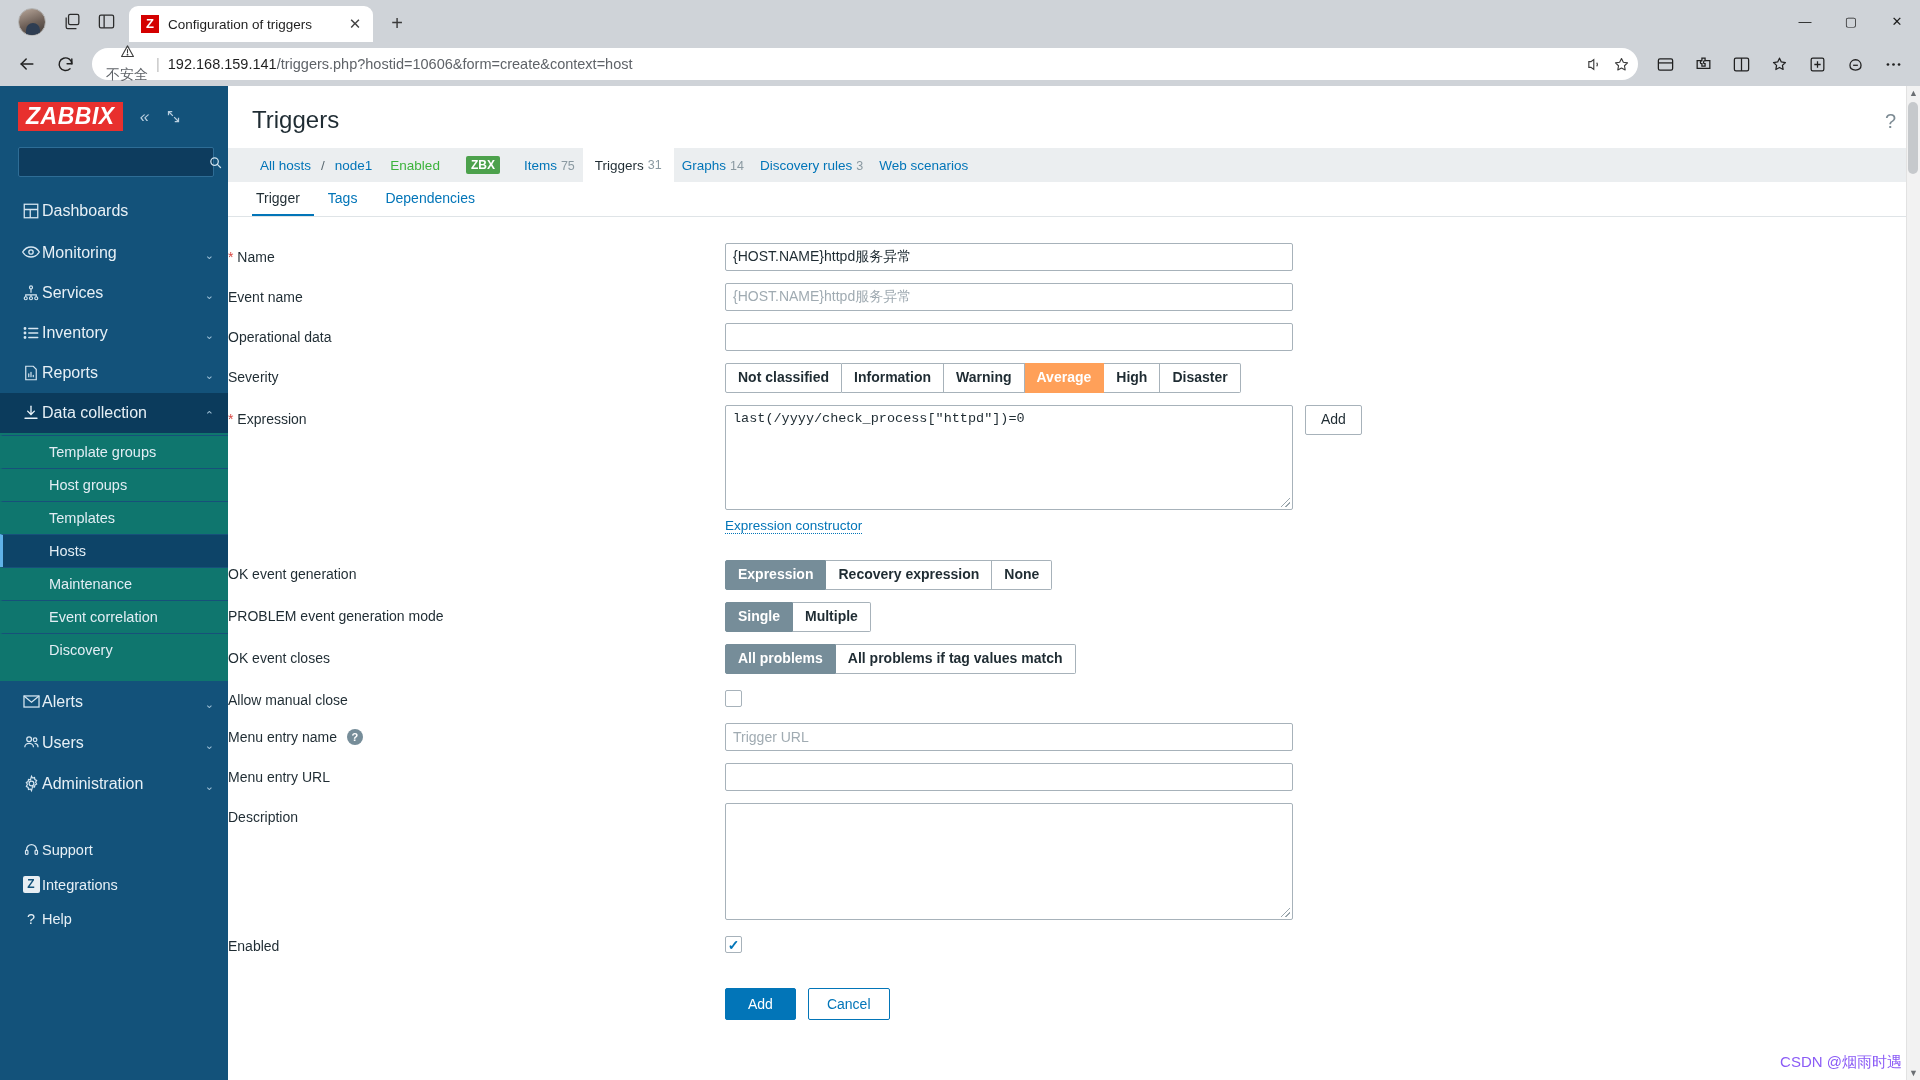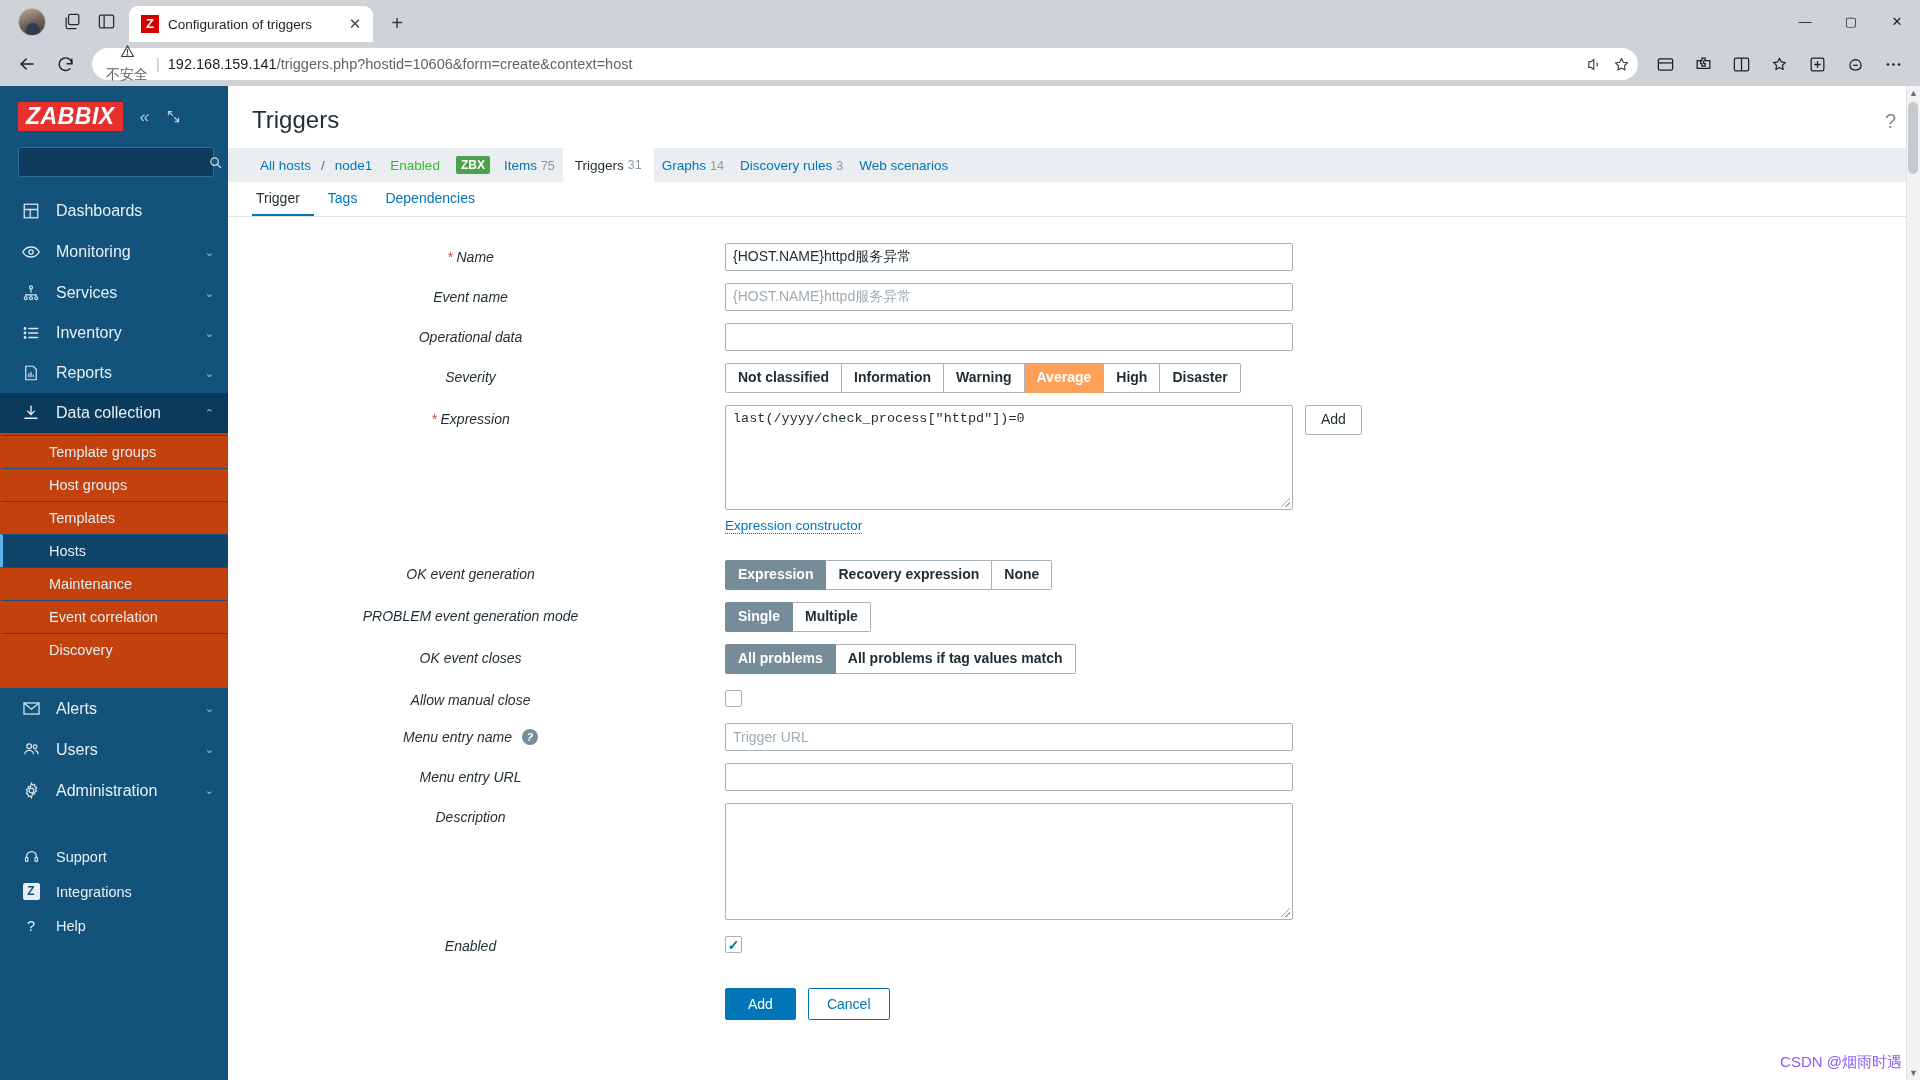--- a/index.html
+++ b/index.html
@@ -99,29 +99,29 @@
     padding: 0 9px; border-radius: 2px;
   }
   .sb-search input {
     flex: 1 1 auto; background: transparent; border: 0; outline: 0;
     color: #fff; font-size: 13px; font-family: "Liberation Sans", sans-serif;
   }
   .sb-search .mag { color: #cfe2ee; font-size: 15px; }
 
   .nav { display: flex; flex-direction: column; }
   .navitem {
-    display: flex; align-items: center; gap: 14px;
+    display: flex; align-items: flex-end; gap: 0;
     padding: 11px 14px 11px 20px; color: #e7f0f6; font-size: 16px;
     position: relative;
   }
   .navitem .ico { width: 22px; display: flex; align-items: center; justify-content: center; flex: 0 0 22px; }
   .navitem .lbl { flex: 1 1 auto; white-space: nowrap; }
   .navitem .chev { color: #9fc0d6; font-size: 11px; }
   .navitem.active { background: #0b3b5c; }
-  .submenu { background: #c2410c; padding: 2px 0 22px; }
+  .submenu { background: #0f766e; padding: 2px 0 15px; }
   .subitem {
     padding: 8px 14px 8px 46px; font-size: 14.5px; color: #e2edf4;
     border-left: 3px solid transparent; border-top: 1px solid #17507a;
   }
   .subitem.sel { border-left-color: #5fb2e8; background: #0d4straight; background: #0d4468; }
   .nav-gap { height: 28px; }
   .navitem.small { font-size: 14.5px; padding: 9px 14px 9px 20px; }
   .zbadge {
     background: #e7eef3; color: #13527a; font-weight: bold; font-size: 12px;
     width: 17px; height: 17px; line-height: 17px; text-align: center; border-radius: 2px;
@@ -137,21 +137,21 @@
 
   .crumbbar {
     background: #ebeef0; padding: 0 24px; height: 34px;
     display: flex; align-items: center; gap: 0; font-size: 13.5px;
   }
   .crumb { color: #0275b8; padding: 0 8px; }
   .crumb-sep { color: #5b6a72; padding: 0 2px; }
   .crumb-enabled { color: #3db33d; padding: 0 10px; }
   .zbx-chip {
     background: #4ca14c; color: #fff; font-weight: bold; font-size: 12px;
-    padding: 2px 5px; border-radius: 2px; margin: 0 6px;
+    padding: 2px 5px; border-radius: 2px; margin: 0 16px;
   }
   .crumb-count { color: #8a99a1; margin-left: 4px; font-size: 12.5px; }
   .crumb.current {
     background: #fff; color: #1f2c33; height: 34px; display: flex;
     align-items: center; padding: 0 12px;
   }
   .crumb.current .crumb-count { color: #8a99a1; }
 
   .formtabs {
     border-bottom: 1px solid #dfe4e7; padding: 0 24px; display: flex; gap: 0;
@@ -160,22 +160,22 @@
   .ftab {
     padding: 0 14px; display: flex; align-items: center; font-size: 14px;
     color: #0275b8; border-bottom: 2px solid transparent;
   }
   .ftab:first-child { padding-left: 4px; }
   .ftab.active { color: #1f2c33; border-bottom-color: #0275b8; }
 
   .formbody { padding: 26px 0 0 0; }
   .row { display: flex; align-items: flex-start; margin-bottom: 12px; }
   .lbl-col {
-    width: 497px; flex: 0 0 497px; text-align: center; padding-right: 12px;
-    font-size: 14px; color: #1f2c33; padding-top: 6px; font-style: italic;
+    width: 497px; flex: 0 0 497px; text-align: left; padding-right: 12px;
+    font-size: 14px; color: #1f2c33; padding-top: 6px;
   }
   .req { color: #d64540; }
   .field-col { flex: 1 1 auto; }
   .inp {
     width: 568px; height: 28px; border: 1px solid #a7b2ba; background: #fff;
     padding: 0 7px; font-size: 14px; color: #1f2c33; display: flex; align-items: center;
     font-family: "Liberation Sans", sans-serif; border-radius: 2px;
   }
   .inp.ph { color: #a0abb2; }
   .seg { display: flex; }

